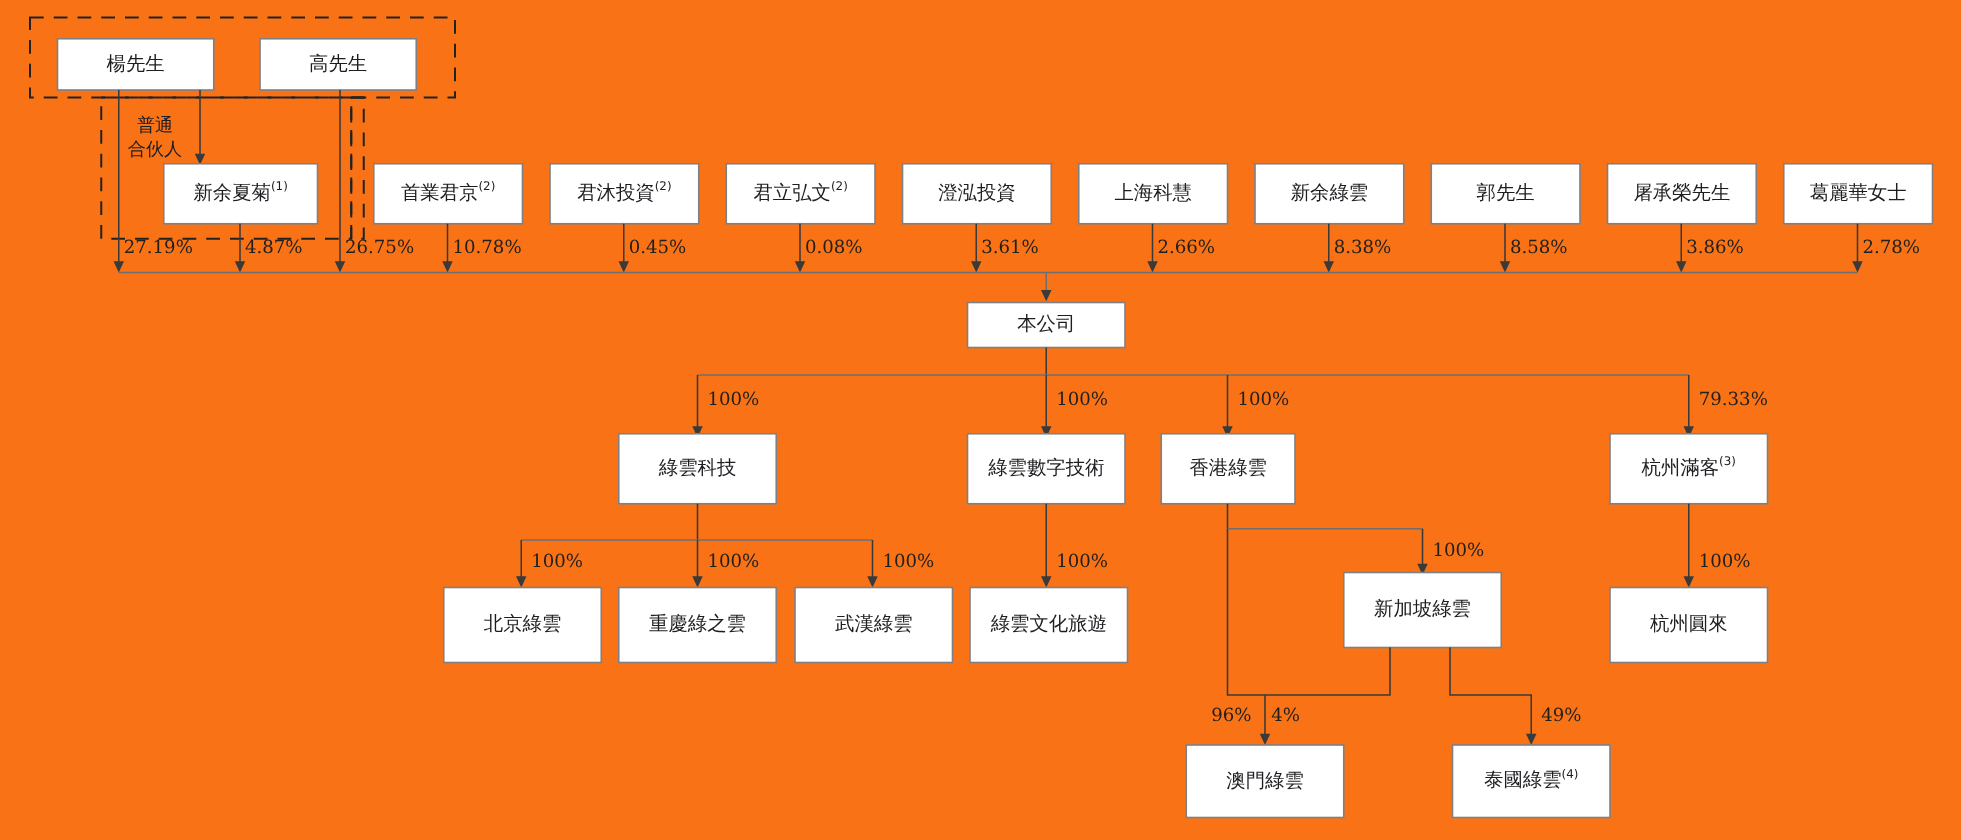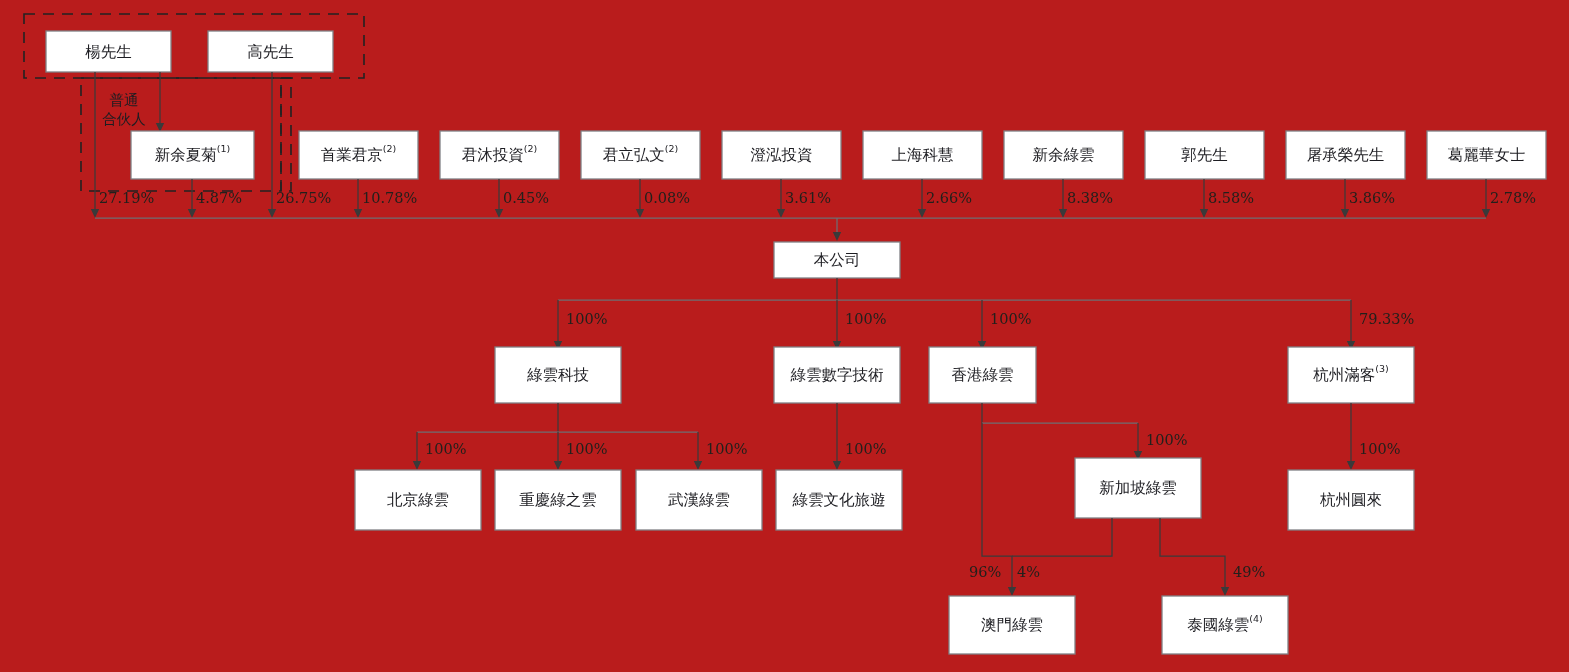--- a/index.html
+++ b/index.html
@@ -1,17 +1,17 @@
 <!DOCTYPE html>
 <html><head>
 <meta charset="utf-8">
 <style>
   html,body{margin:0;padding:0;background:#ffffff;}
   body{font-family:"DejaVu Sans","Liberation Sans",sans-serif;}
-  #stage{position:relative;width:1569px;height:672px;background:#b91c1c;overflow:hidden;}
+  #stage{position:relative;width:1569px;height:672px;background:#f97316;overflow:hidden;}
   svg{position:absolute;left:0;top:0;width:1569px;height:672px;display:block;}
   .bx{fill:#ffffff;stroke:#808084;stroke-width:1.3;}
   .dash{fill:none;stroke:#222222;stroke-width:1.6;stroke-dasharray:11 8;}
   .ln{stroke:#3a3a3a;stroke-width:1.25;fill:none;}
   .bus{stroke:#6e6e72;stroke-width:1.25;fill:none;}
   .nodetxt{font-family:"DejaVu Sans","Liberation Sans",sans-serif;font-size:15.5px;fill:#1d1d22;text-anchor:middle;dominant-baseline:middle;}
   .sup{font-size:9.5px;baseline-shift:super;}
   .pct{font-family:"DejaVu Serif","Liberation Serif",serif;font-size:14.5px;fill:#22201c;text-anchor:start;dominant-baseline:middle;}
   .lbl{font-family:"DejaVu Sans","Liberation Sans",sans-serif;font-size:14.5px;fill:#1d1d22;text-anchor:middle;dominant-baseline:middle;}
 </style>

